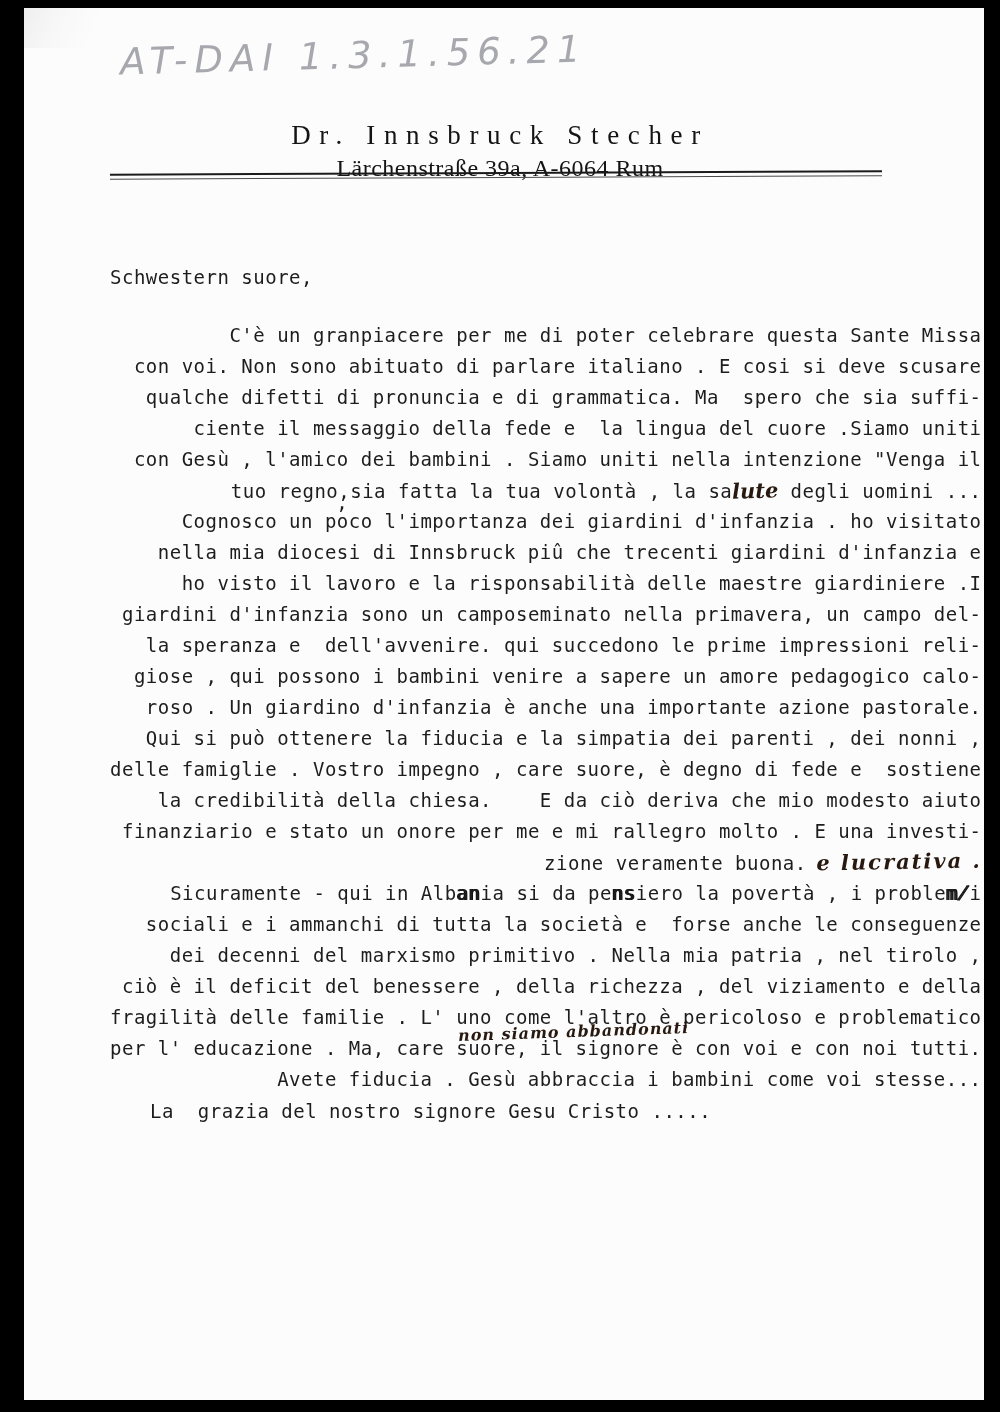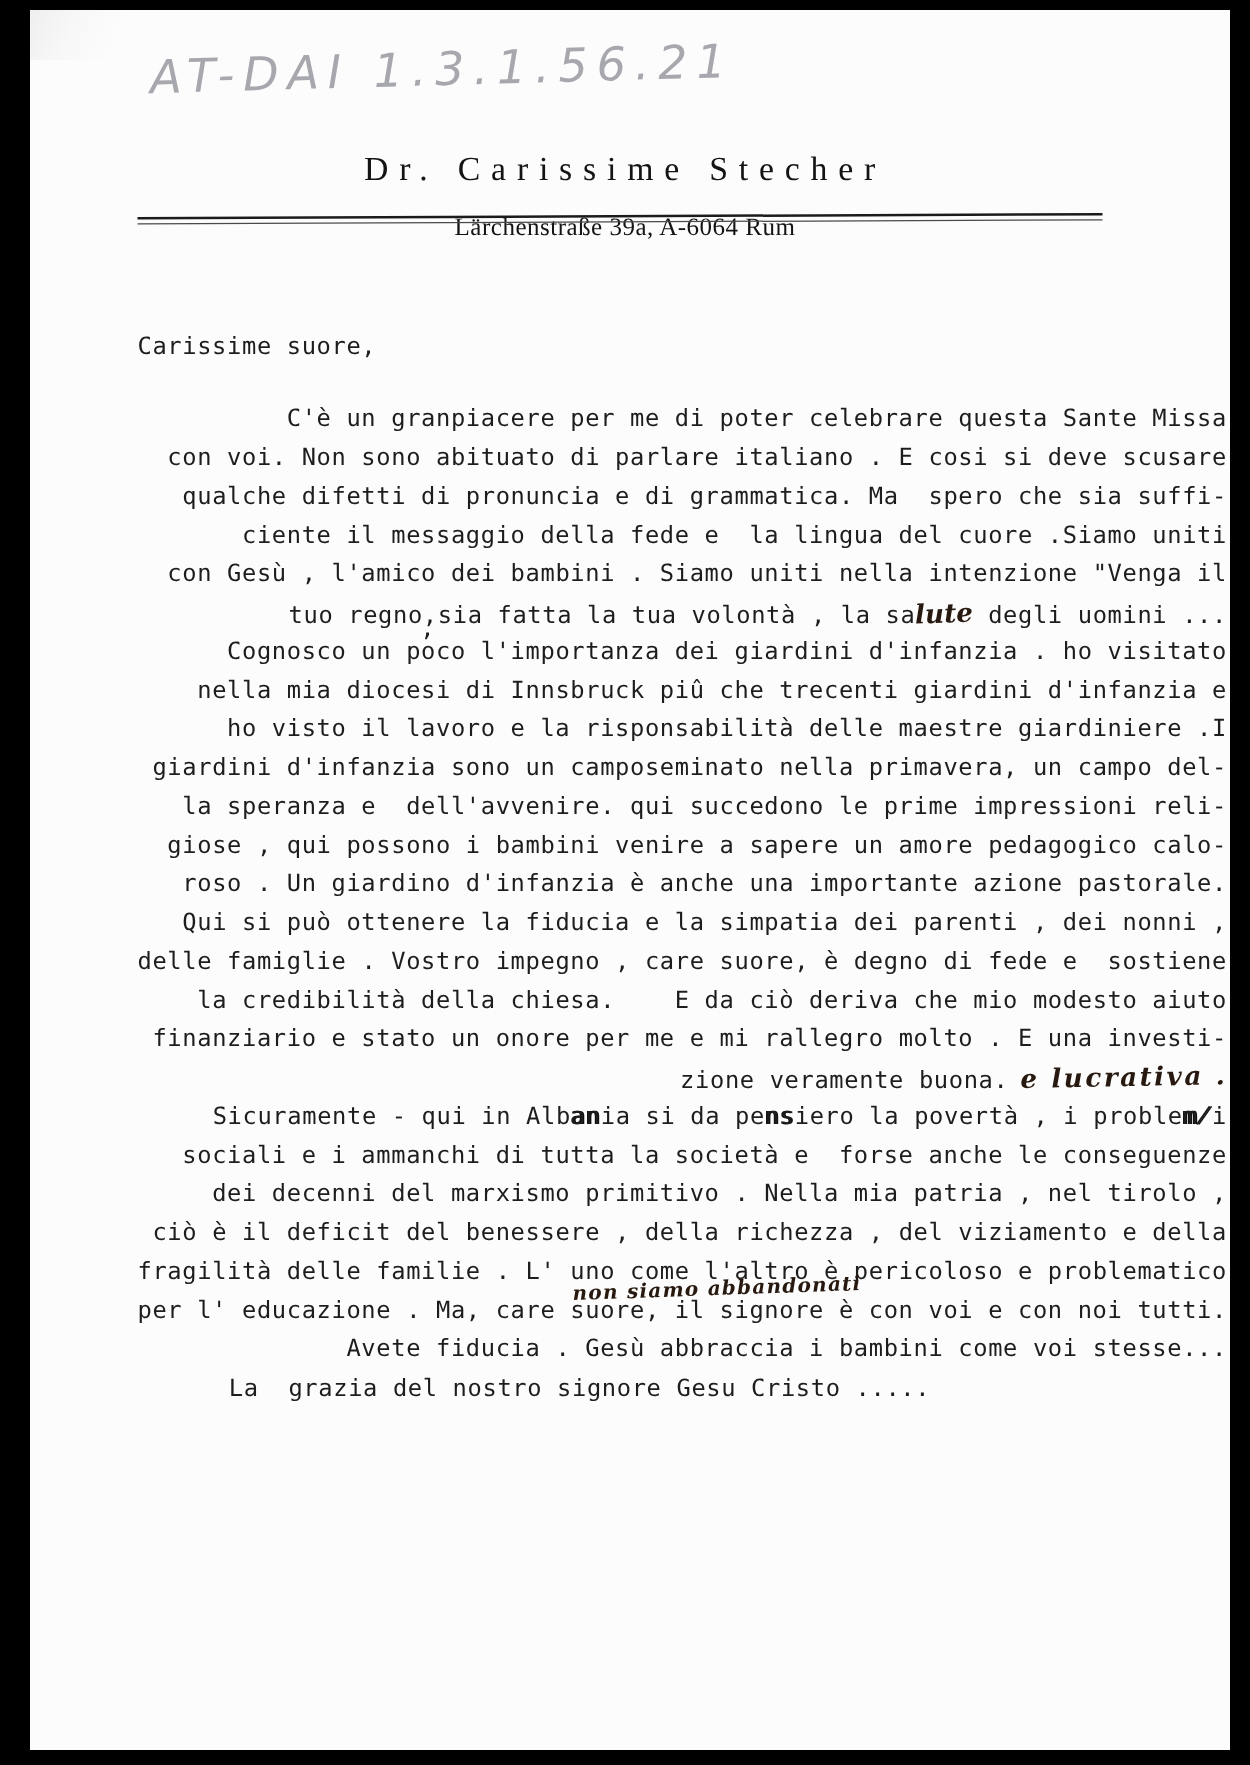--- a/index.html
+++ b/index.html
@@ -20,35 +20,35 @@
     position:absolute;left:96px;top:26px;
     font-family:"DejaVu Sans",sans-serif;font-style:italic;
     font-size:37px;letter-spacing:7px;color:#a7a7ae;
     transform:rotate(-1.6deg);white-space:pre;font-weight:300;
   }
   .letterhead{
     position:absolute;left:86px;top:112px;width:780px;text-align:center;
     font-family:"Liberation Serif","DejaVu Serif",serif;color:#141414;
   }
   .lh-name{font-size:27px;letter-spacing:.32em;white-space:pre;}
-  .lh-addr{font-size:20px;letter-spacing:.02em;margin-top:20px;}
+  .lh-addr{font-size:24px;letter-spacing:.02em;margin-top:4px;}
   .lh-rule{
     position:absolute;left:86px;top:164px;width:772px;height:3px;
     border-top:2px solid #1b1b1b;border-bottom:1px solid #4a4a4a;
     transform:rotate(-.25deg);
   }
   .typed{
     position:absolute;left:86px;color:#1d1d1d;
     font-family:"DejaVu Sans Mono",monospace;
     font-size:19px;letter-spacing:.5px;white-space:pre;
   }
   .subject{top:206px;}
   .salutation{top:258px;}
   .body-block{top:312px;line-height:31px;}
-  .closing{top:1092px;left:126px;margin-left:33px;}
+  .closing{top:1092px;left:126px;}
   .line{white-space:pre;height:31px;text-align:right;}
   .seg-ov{font-weight:normal;text-shadow:.9px 0 0 #111,-.9px 0 0 #111;}
   .seg-hd,.seg-ho,.seg-abh .float-inner{
     font-family:"DejaVu Serif",serif;font-style:italic;font-weight:bold;
     color:#27190f;
   }
   .seg-hd{font-size:21px;letter-spacing:2px;display:inline-block;transform:rotate(-1deg) translateY(-1px);}
   .seg-ho{font-size:21px;display:inline-block;transform:rotate(-2deg);letter-spacing:0;}
   .seg-ab,.seg-abh,.seg-bl{display:inline-block;width:0;overflow:visible;}
   .float-inner{display:inline-block;white-space:pre;}
@@ -60,25 +60,25 @@
   .seg-bl .float-inner{transform:translate(-14px,11px);}
 </style>
 </head>
 <body>
 
 <div class="paper">
 
   <div class="pencil-code">AT-DAI 1.3.1.56.21</div>
 
   <div class="letterhead">
-    <div class="lh-name">Dr. Carissime Stecher</div>
+    <div class="lh-name">Dr. Innsbruck Stecher</div>
     <div class="lh-addr">Lärchenstraße 39a, A-6064 Rum</div>
   </div>
   <div class="lh-rule"></div>
 
 
-  <div class="typed salutation">Carissime suore,</div>
+  <div class="typed salutation">Schwestern suore,</div>
 
   <div class="typed body-block"><div class="line"><span class="seg-ty">    C'è un granpiacere per me di poter celebrare questa Sante Missa</span></div><div class="line"><span class="seg-ty">con voi. Non sono abituato di parlare italiano . E cosi si deve scusare</span></div><div class="line"><span class="seg-ty">qualche difetti di pronuncia e di grammatica. Ma  spero che sia suffi-</span></div><div class="line"><span class="seg-ty">ciente il messaggio della fede e  la lingua del cuore .Siamo uniti</span></div><div class="line"><span class="seg-ty">con Gesù , l'amico dei bambini . Siamo uniti nella intenzione "Venga il</span></div><div class="line"><span class="seg-ty">tuo regno,</span><span class="seg-bl"><span class="float-inner">,</span></span><span class="seg-ty">sia fatta la tua volontà , la sa</span><span class="seg-ho">lute</span><span class="seg-ty"> degli uomini ...</span><span class="seg-ab"><span class="float-inner">"</span></span></div><div class="line"><span class="seg-ty">    Cognosco un poco l'importanza dei giardini d'infanzia . ho visitato</span></div><div class="line"><span class="seg-ty">nella mia diocesi di Innsbruck piû che trecenti giardini d'infanzia e</span></div><div class="line"><span class="seg-ty">ho visto il lavoro e la risponsabilità delle maestre giardiniere .I</span></div><div class="line"><span class="seg-ty">giardini d'infanzia sono un camposeminato nella primavera, un campo del-</span></div><div class="line"><span class="seg-ty">la speranza e  dell'avvenire. qui succedono le prime impressioni reli-</span></div><div class="line"><span class="seg-ty">giose , qui possono i bambini venire a sapere un amore pedagogico calo-</span></div><div class="line"><span class="seg-ty">roso . Un giardino d'infanzia è anche una importante azione pastorale.</span></div><div class="line"><span class="seg-ty">Qui si può ottenere la fiducia e la simpatia dei parenti , dei nonni ,</span></div><div class="line"><span class="seg-ty">delle famiglie . Vostro impegno , care suore, è degno di fede e  sostiene</span></div><div class="line"><span class="seg-ty">la credibilità della chiesa.    E da ciò deriva che mio modesto aiuto</span></div><div class="line"><span class="seg-ty">finanziario e stato un onore per me e mi rallegro molto . E una investi-</span></div><div class="line"><span class="seg-ty">zione veramente buona.</span><span class="seg-hd"> e lucrativa .</span></div><div class="line"><span class="seg-ty">    Sicuramente - qui in Alb</span><span class="seg-ov">an</span><span class="seg-ty">ia si da pe</span><span class="seg-ov">ns</span><span class="seg-ty">iero la povertà , i proble</span><span class="seg-ov">m̸</span><span class="seg-ty">i</span></div><div class="line"><span class="seg-ty">sociali e i ammanchi di tutta la società e  forse anche le conseguenze</span></div><div class="line"><span class="seg-ty">dei decenni del marxismo primitivo . Nella mia patria , nel tirolo ,</span></div><div class="line"><span class="seg-ty">ciò è il deficit del benessere , della richezza , del viziamento e della</span></div><div class="line"><span class="seg-ty">fragilità delle familie . L' uno come l'altro è pericoloso e problematico</span></div><div class="line"><span class="seg-ty">per l' educazione . Ma, care </span><span class="seg-abh"><span class="float-inner">non siamo abbandonati</span></span><span class="seg-ty">suore, il signore è con voi e con noi tutti.</span></div><div class="line"><span class="seg-ty">Avete fiducia . Gesù abbraccia i bambini come voi stesse...</span></div></div>
 
   <div class="typed closing">La  grazia del nostro signore Gesu Cristo .....</div>
 
 </div>
 
 </body></html>

